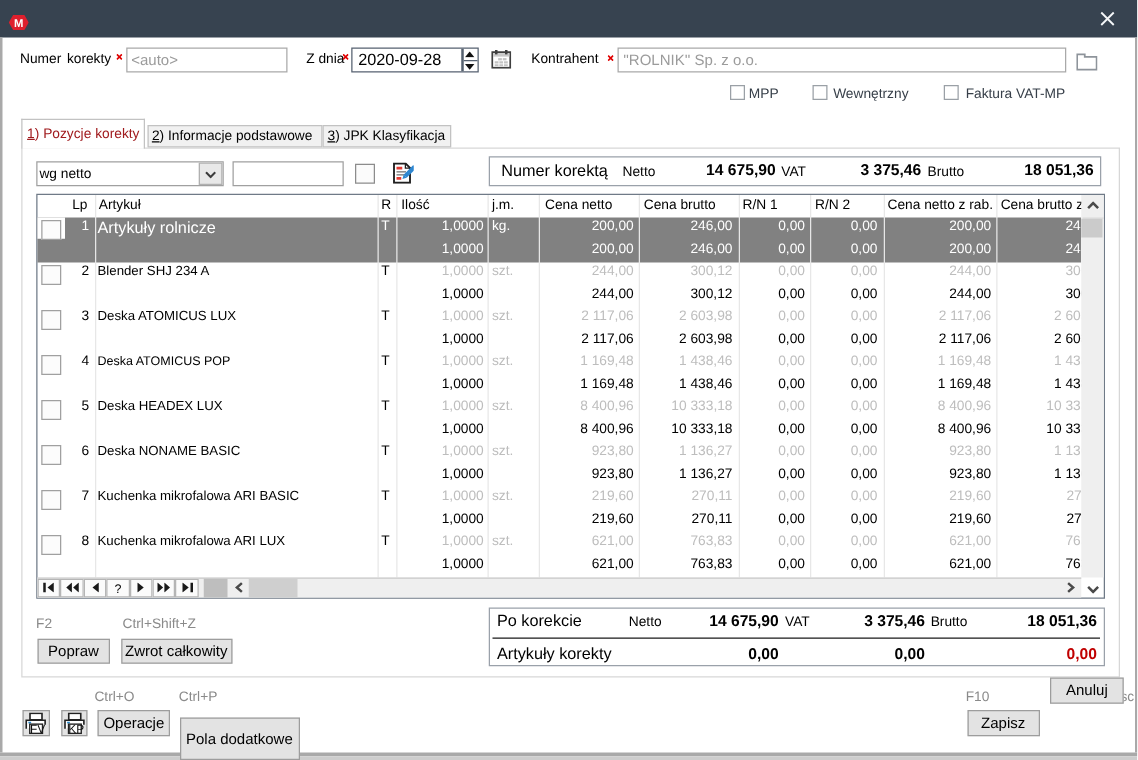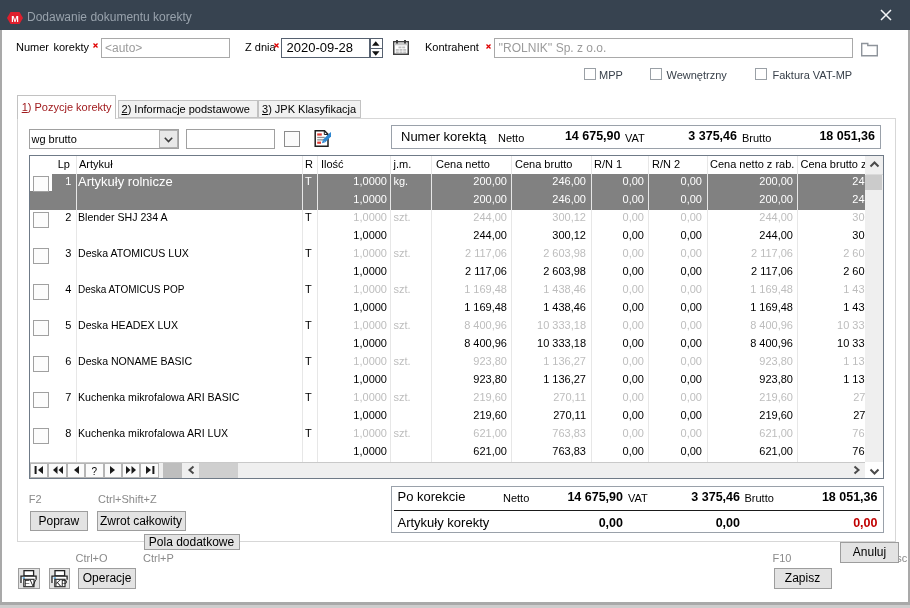--- a/index.html
+++ b/index.html
@@ -17,21 +17,20 @@
 .selbg { position:absolute; left:29.5px; width:835px; height:35.5px; background:#818181; }
 </style></head>
 <body>
 <div id="w">
 
 <div class="abs" style="left:0;top:0;width:910px;height:30px;background:#374350"></div>
 <svg class="abs" style="left:7px;top:12px" width="16" height="12" viewBox="0 0 16 12">
   <polygon points="3.5,0 12.5,0 16,6 12.5,12 3.5,12 0,6" fill="#df1f2d"></polygon>
   <text x="8" y="9.5" font-size="9" font-weight="bold" fill="#fff" text-anchor="middle" font-family="Liberation Sans">M</text>
 </svg>
-<div class="abs" style="left:27px;top:9.5px;font-size:12px;color:#98a2ac">Dodawanie dokumentu korekty</div>
 <svg class="abs" style="left:880px;top:9px" width="12" height="12" viewBox="0 0 12 12">
   <path d="M1 1 L11 11 M11 1 L1 11" stroke="#f4f6f8" stroke-width="1.5"></path>
 </svg>
 
 <div class="abs" style="left:0;top:30px;width:2px;height:572px;background:#a9a9a9"></div>
 <div class="abs" style="left:908px;top:30px;width:2px;height:572px;background:#a9a9a9"></div>
 <div class="abs" style="left:0;top:602px;width:910px;height:3px;background:#a9a9a9"></div>
 <div class="abs" style="left:0;top:605px;width:910px;height:3px;background:#cdcdcd"></div>
 
 <div class="lbl" style="left:16px;top:41px">Numer</div>
@@ -92,21 +91,21 @@
 
 <div class="abs" style="left:17px;top:117.5px;width:879px;height:424.5px;border:1px solid #d7d7d7;background:#fff"></div>
 <div class="abs" style="left:117.5px;top:100px;width:140px;height:17.5px;background:#f1f1f1;border:1px solid #c2c2c2"></div>
 <div class="abs" style="left:257.5px;top:100px;width:103px;height:17.5px;background:#f1f1f1;border:1px solid #c2c2c2"></div>
 <div class="abs" style="left:17px;top:95px;width:98.5px;height:23.5px;background:#fff;border:1px solid #c2c2c2;border-bottom:none"></div>
 <div class="lbl" style="left:21.7px;top:100.5px;color:#a01b1e"><span style="text-decoration:underline">1</span>) Pozycje korekty</div>
 <div class="lbl" style="left:121.5px;top:103px"><span style="text-decoration:underline">2</span>) Informacje podstawowe</div>
 <div class="lbl" style="left:262px;top:103px"><span style="text-decoration:underline">3</span>) JPK Klasyfikacja</div>
 
 <div class="abs" style="left:29px;top:129px;width:149.5px;height:20px;border:1px solid #a0a0a0"></div>
-<div class="lbl" style="left:31.5px;top:133px">wg brutto</div>
+<div class="lbl" style="left:31.5px;top:133px">wg netto</div>
 <div class="abs" style="left:158.8px;top:129.8px;width:19px;height:18.5px;background:#e8e8e8;border:1.5px solid #b0b0b0"></div>
 <svg class="abs" style="left:163.5px;top:136.5px" width="9" height="6" viewBox="0 0 9 6">
       <path d="M0.8 0.8 L4.5 4.6 L8.2 0.8" fill="none" stroke="#3c3c3c" stroke-width="1.6"></path>
     </svg>
 <div class="abs" style="left:185.5px;top:129px;width:89px;height:20px;border:1px solid #a0a0a0"></div>
 <div class="abs" style="left:284px;top:131px;width:15.5px;height:15.5px;border:1.5px solid #8c8c8c;background:#fbfbfb"></div>
 
 <svg class="abs" style="left:314px;top:130px" width="17" height="17" viewBox="0 0 17 17">
   <path d="M1.2 0.8 L10.5 0.8 L14 4.3 L14 16.2 L1.2 16.2 Z" fill="#fff" stroke="#1f1f1f" stroke-width="1.5"></path>
   <path d="M10.3 0.8 L10.3 4.5 L14 4.5" fill="none" stroke="#1f1f1f" stroke-width="1"></path>
@@ -392,18 +391,18 @@
 </svg>
 <div class="btn" style="left:48.5px;top:567.5px;width:21.5px;height:21px"></div>
 <svg class="abs" style="left:50.8px;top:569.5px" width="17" height="18" viewBox="0 0 17 18">
   <rect x="4" y="0.65" width="9.6" height="5.2" fill="#fff" stroke="#222" stroke-width="1.3"></rect>
   <path d="M1 12.9 L1 6.2 L16.1 6.2 L16.1 9.8" fill="#fff" stroke="#222" stroke-width="1.3"></path>
   <rect x="2.7" y="7.4" width="2.2" height="1.3" fill="#2288cc"></rect>
   <rect x="3.8" y="9.3" width="10.2" height="7.4" fill="#fff" stroke="#222" stroke-width="1.1"></rect>
   <text x="10" y="16.2" font-size="9.5" fill="#111" text-anchor="middle" font-family="Liberation Sans">KP</text>
 </svg>
 <div class="btn" style="left:77.8px;top:567.5px;width:58.6px;height:21.5px">Operacje</div>
-<div class="btn" style="left:143.5px;top:534px;width:96px;height:16px">Pola dodatkowe</div>
+<div class="btn" style="left:143.5px;top:574px;width:96px;height:34px">Pola dodatkowe</div>
 <div class="lbl g" style="left:772.5px;top:552px">F10</div>
 <div class="lbl g" style="left:889px;top:552px">Esc</div>
 <div class="btn" style="left:773.5px;top:568px;width:58px;height:20.5px">Zapisz</div>
 <div class="btn" style="left:840px;top:542px;width:59px;height:20.5px">Anuluj</div>
 
 </div>
 </body></html>

